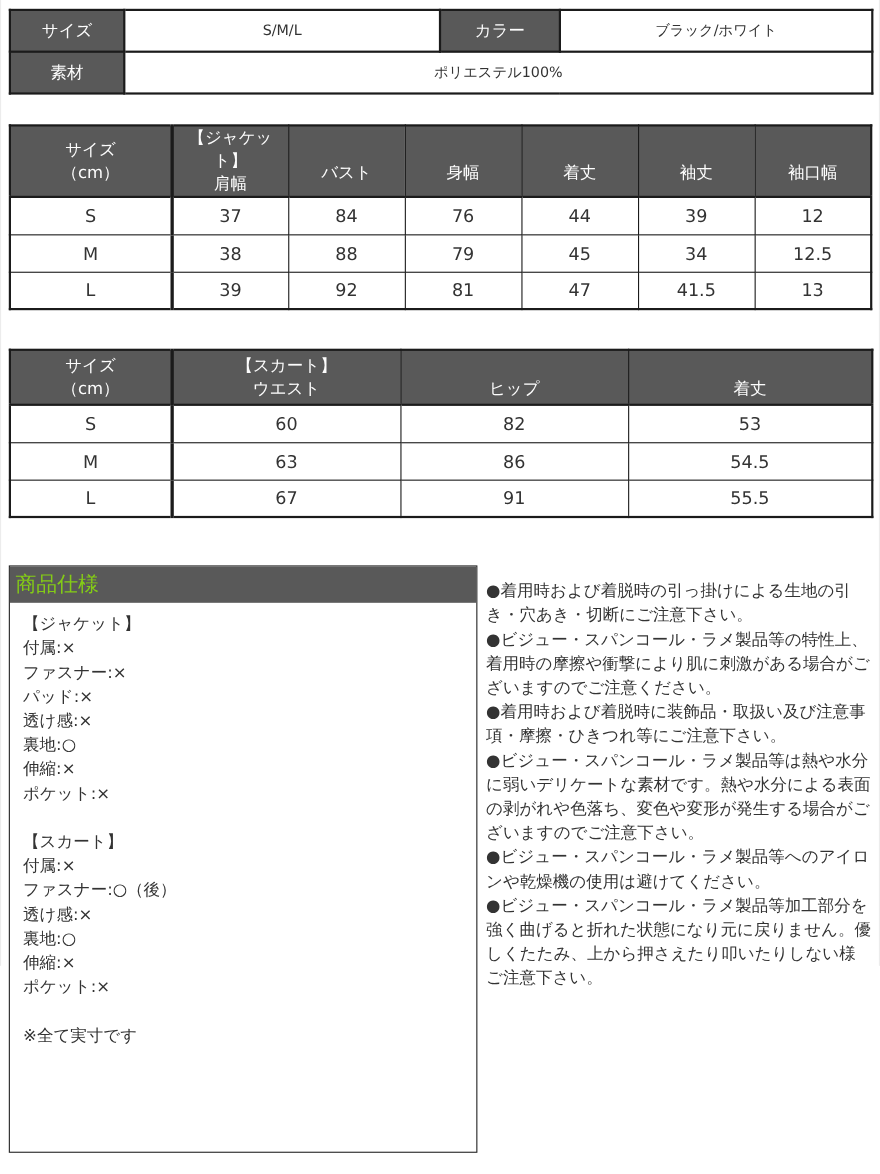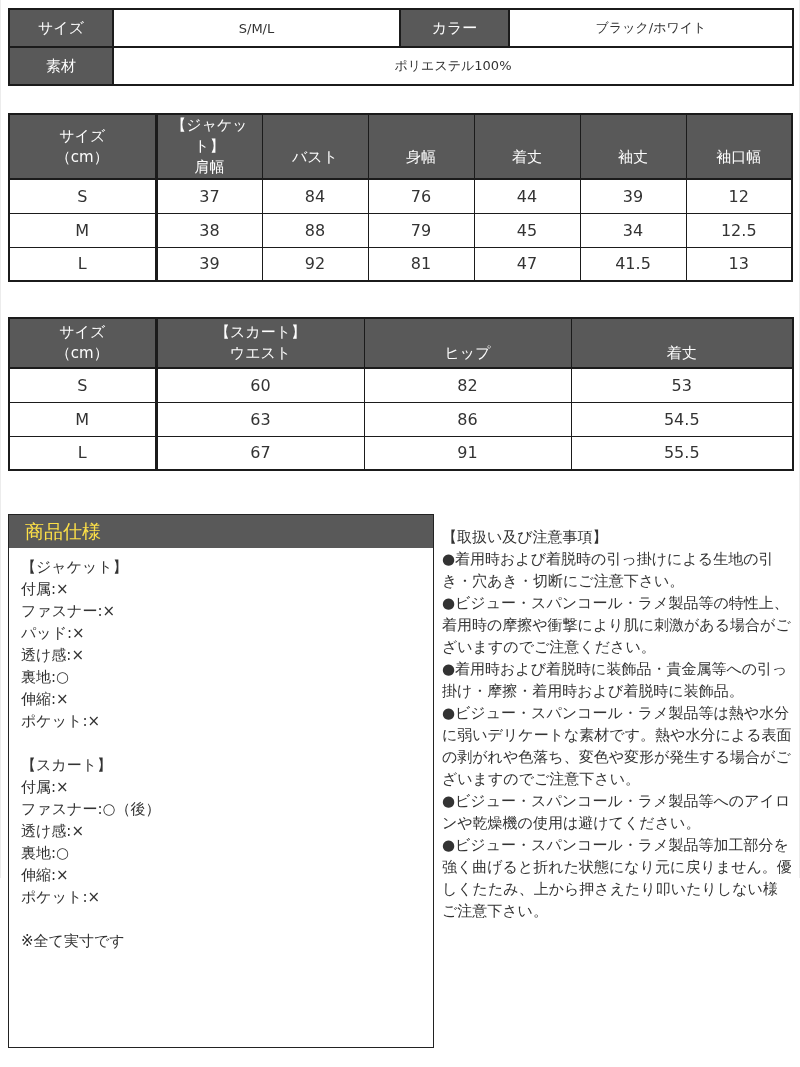--- a/index.html
+++ b/index.html
@@ -50,23 +50,23 @@
   .skirtt col.kc4 { width:222px; }
 
   
   .bottom { display:flex; align-items:flex-start; margin-top:43px; }
   .spec-box {
     width:427px; height:534px;
     border:1px solid #222222;
     background:#ffffff;
   }
   .spec-title {
-    background:#595959; color:#fde047;
+    background:#595959; color:#84cc16;
     height:33px; line-height:33px;
-    font-size:19px; padding-left:16px;
+    font-size:19px; padding-left:5px;
   }
   .spec-body { padding:8px 12px; font-size:15px; line-height:22px; }
   .spec-section { margin-bottom:22px; }
   .care {
     margin-left:8px; width:352px;
     padding-top:12px;
     font-size:15px; line-height:22px;
   }
 </style>
 </head>
@@ -240,25 +240,24 @@
             <div>透け感:×</div>
             <div>裏地:○</div>
             <div>伸縮:×</div>
             <div>ポケット:×</div>
           </div>
           <div>※全て実寸です</div>
         </div>
     </div>
 
     <div class="care">
-      <div>【取扱い及び注意事項】</div>
       <div id="care-list">
           <div>●着用時および着脱時の引っ掛けによる生地の引き・穴あき・切断にご注意下さい。</div>
           <div>●ビジュー・スパンコール・ラメ製品等の特性上、着用時の摩擦や衝撃により肌に刺激がある場合がございますのでご注意ください。</div>
-          <div>●着用時および着脱時に装飾品・貴金属等への引っ掛け・摩擦・着用時および着脱時に装飾品。</div>
+          <div>●着用時および着脱時に装飾品・取扱い及び注意事項・摩擦・ひきつれ等にご注意下さい。</div>
           <div>●ビジュー・スパンコール・ラメ製品等は熱や水分に弱いデリケートな素材です。熱や水分による表面の剥がれや色落ち、変色や変形が発生する場合がございますのでご注意下さい。</div>
           <div>●ビジュー・スパンコール・ラメ製品等へのアイロンや乾燥機の使用は避けてください。</div>
           <div>●ビジュー・スパンコール・ラメ製品等加工部分を強く曲げると折れた状態になり元に戻りません。優しくたたみ、上から押さえたり叩いたりしない様ご注意下さい。</div>
         </div>
     </div>
 
   </div>
 </div>
 
 </body></html>

